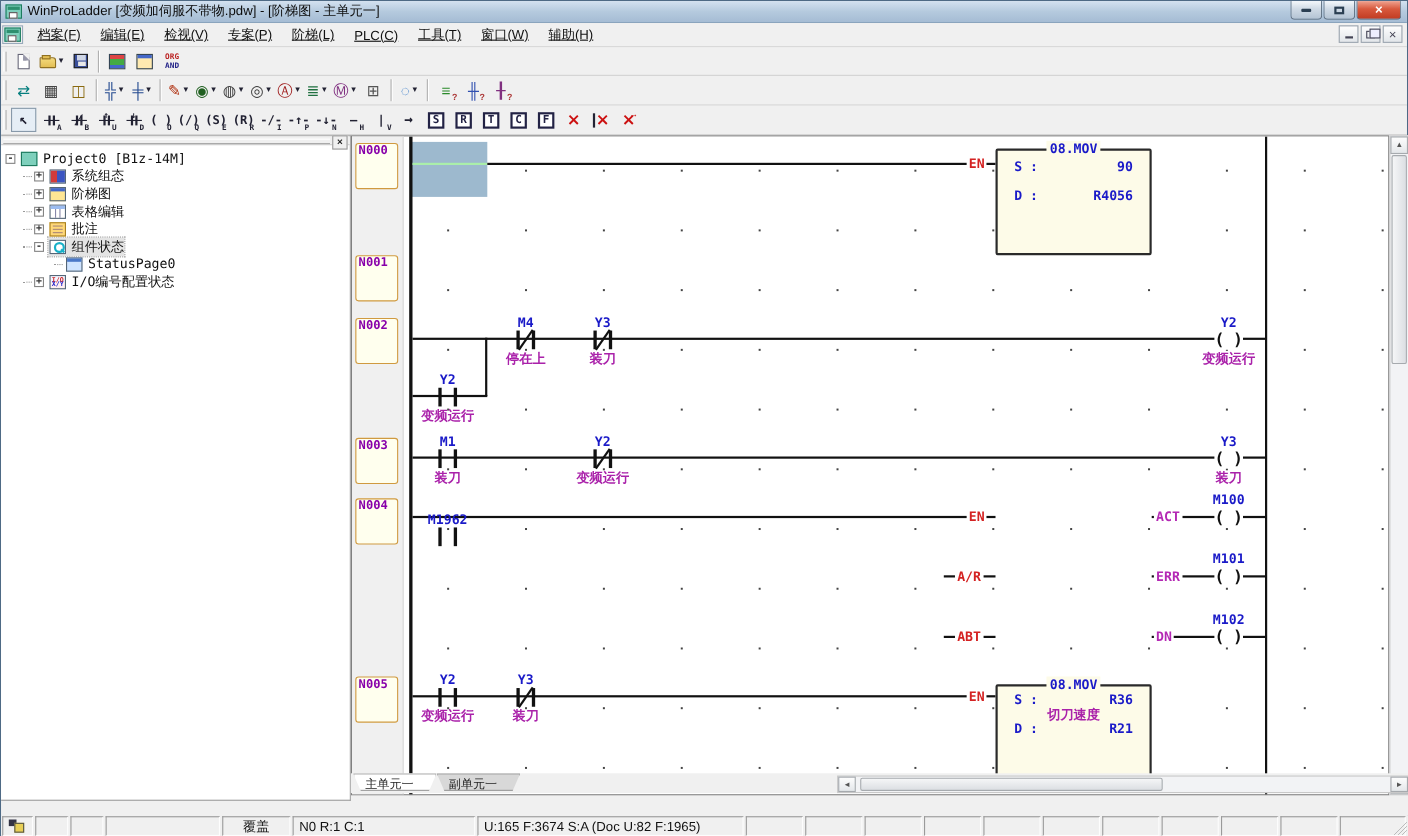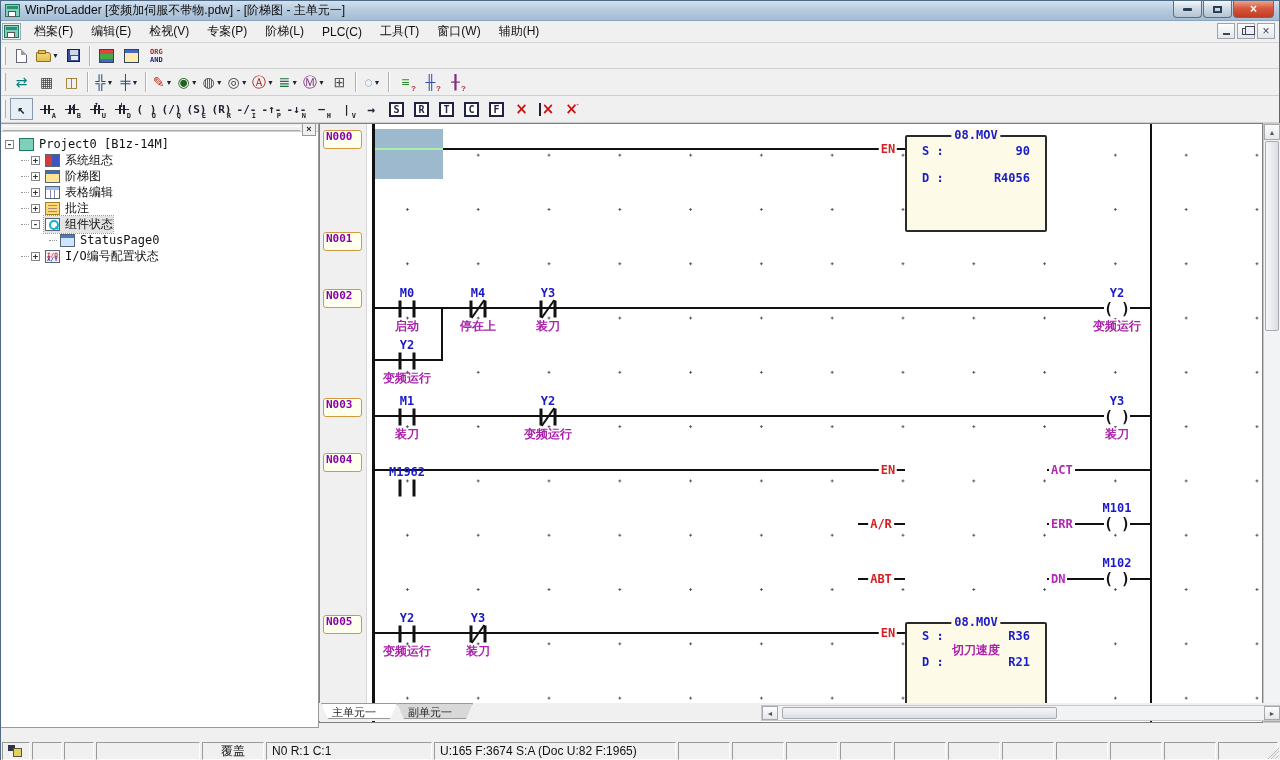--- a/index.html
+++ b/index.html
@@ -19,21 +19,21 @@
   .wbtn { width:29px; height:17px; border:1px solid #5e6f80; border-top:none; border-radius:0 0 4px 4px;
     background:linear-gradient(#f4f8fb,#cfdae5 45%,#b4c4d4); margin-left:1px;
     display:flex; align-items:center; justify-content:center; color:#123; font-weight:bold; }
   .wbtn .bar { width:9px; height:3px; background:#2b3f52; border-radius:1px; }
   .wbtn .sq { width:9px; height:7px; border:2px solid #2b3f52; }
   .wbtn.close { width:41px; background:linear-gradient(#efa28f,#d8593d 45%,#c13c22); color:#fff; font-size:12px; }
 
   
   #menubar { position:absolute; left:0; top:20px; right:0; height:22px; background:#f0f0f0;
     border-bottom:1px solid #d4d4d4; display:flex; align-items:center; padding-left:3px; }
-  .menuitem { padding:3px 9px; white-space:nowrap; }
+  .menuitem { padding:3px 9px; white-space:nowrap;text-decoration:underline; }
   #menubar .appicon { margin-right:6px; outline:1px solid #9ab; outline-offset:1px; }
   #mdibtns { position:absolute; right:4px; top:2px; display:flex; }
   .mdib { width:18px; height:16px; border:1px solid #9aa4ae; background:linear-gradient(#fdfdfd,#e2e6ea); margin-left:2px;
     display:flex; align-items:center; justify-content:center; color:#445; }
   .mdib .bar { width:7px; height:2px; background:#445; margin-top:6px; }
   .mdib .rst { width:8px; height:7px; border:1px solid #445; position:relative; }
   .mdib .rst::before { content:""; position:absolute; left:2px; top:-3px; width:8px; height:7px; border:1px solid #445; background:#eef; }
 
   
   .tb { position:absolute; left:0; right:0; background:#f0f0f0; display:flex; align-items:center;
@@ -100,21 +100,21 @@
   .ti-io { background:linear-gradient(#f4f4ff 50%, #fff0f0 50%); } .ti-io::before { content:"I/O"; position:absolute; left:1px; top:0px; font:bold 6px "DejaVu Sans Mono",monospace; color:#c22; } .ti-io::after { content:"X/Y"; position:absolute; left:1px; bottom:0px; font:bold 6px "DejaVu Sans Mono",monospace; color:#22c; }
   .treesel { background:#e4e4e4; outline:1px dotted #999; }
 
   
   #ladderarea { position:absolute; left:318px; top:0; width:962px; height:618px; background:#f0f0f0; }
   #canvas { position:absolute; left:0; top:0; width:944px; height:600px; background:#fff;
     border:1px solid #808080; overflow:hidden;
     background-image:radial-gradient(circle, #444 0.9px, transparent 1.4px);
     background-size:70.8px 54.3px; background-position:52px 4px; }
   #netcol { position:absolute; left:0; top:0; width:47px; height:600px; background:#f0f0f0; border-right:1px solid #d8d8d8; }
-  .netlbl { position:absolute; left:3px; width:39px; height:19px; background:#ffffee; border:1px solid #d09a40; border-radius:3px;
+  .netlbl { position:absolute; left:3px; width:39px; height:42px; background:#ffffee; border:1px solid #d09a40; border-radius:3px;
     font:bold 11px "DejaVu Sans Mono",monospace; color:#8800aa; padding:0 0 0 2px; line-height:12px; }
   .lf { font:bold 12px "DejaVu Sans Mono", monospace; }
   .rail { position:absolute; background:#111; }
   .wire { position:absolute; background:#111; height:2px; }
   .vwire { position:absolute; background:#111; width:2px; }
   .gwire { background:#aaeeaa; }
   #selcell { position:absolute; left:53px; top:5px; width:70px; height:50px; background:#9db9ce; }
 
   .contact { position:absolute; width:76px; height:54px; transform:translate(-50%,-50%); }
   .contact .bars { position:absolute; left:50%; top:50%; transform:translate(-50%,-50%); width:17px; height:17px; }
@@ -492,25 +492,20 @@
         <div class="wire" style="left:55px;top:235px;width:68px"></div>
         <div class="wire" style="left:55px;top:291px;width:776px"></div>
         <div class="wire" style="left:55px;top:345px;width:530px"></div>
         <div class="wire" style="left:727px;top:345px;width:104px"></div>
         <div class="wire" style="left:538px;top:399px;width:47px"></div>
         <div class="wire" style="left:727px;top:399px;width:104px"></div>
         <div class="wire" style="left:538px;top:454px;width:47px"></div>
         <div class="wire" style="left:727px;top:454px;width:104px"></div>
         <div class="wire" style="left:55px;top:508px;width:530px"></div>
 
-        <div class="contact" style="left:87px;top:185px">
-          <span class="addr">M0</span>
-          <span class="bars"></span>
-          <span class="cmt">启动</span>
-        </div>
         <div class="contact nc" style="left:158px;top:185px">
           <span class="addr">M4</span>
           <span class="bars"></span>
             <span class="slash"></span>
           <span class="cmt">停在上</span>
         </div>
         <div class="contact nc" style="left:228px;top:185px">
           <span class="addr">Y3</span>
           <span class="bars"></span>
             <span class="slash"></span>
@@ -550,20 +545,24 @@
 
         <div class="coil" style="left:797px;top:185px">
           <span class="addr">Y2</span>
           <span class="sym"></span>
           <span class="cmt">变频运行</span>
         </div>
         <div class="coil" style="left:797px;top:293px">
           <span class="addr">Y3</span>
           <span class="sym"></span>
           <span class="cmt">装刀</span>
+        </div>
+        <div class="coil" style="left:797px;top:346px">
+          <span class="addr">M100</span>
+          <span class="sym"></span>
         </div>
         <div class="coil" style="left:797px;top:400px">
           <span class="addr">M101</span>
           <span class="sym"></span>
         </div>
         <div class="coil" style="left:797px;top:455px">
           <span class="addr">M102</span>
           <span class="sym"></span>
         </div>
 

